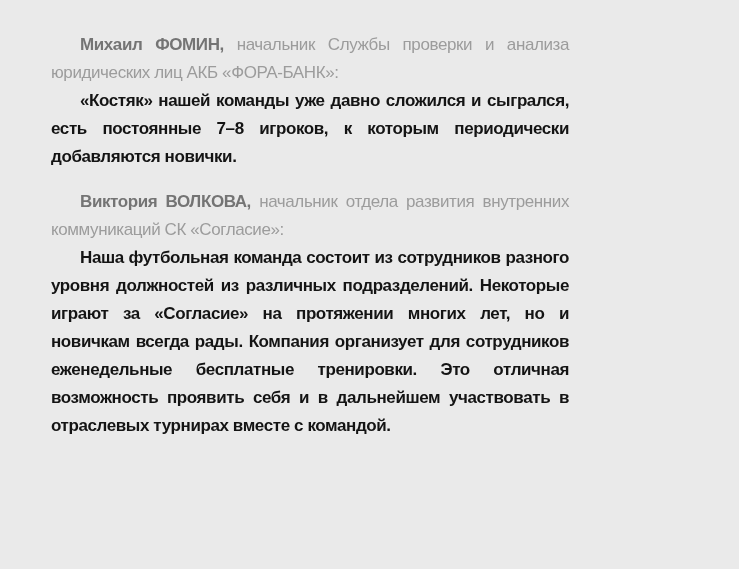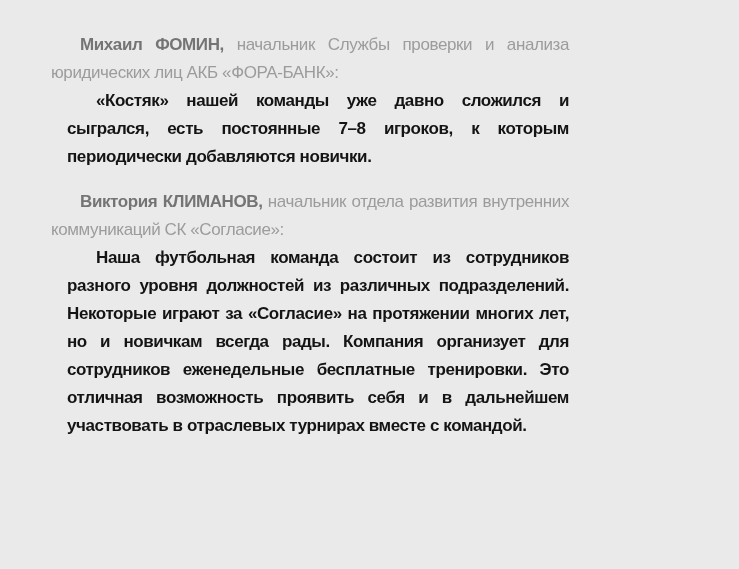--- a/index.html
+++ b/index.html
@@ -36,34 +36,33 @@
     color: var(--name);
     font-weight: 700;
   }
   .attribution .role {
     color: var(--role);
     font-weight: 400;
   }
   .quote-text {
     color: var(--body);
     font-weight: 700;
-    margin-left: 16px;
   }
 </style>
 </head>
 <body>
 
 <div class="page">
 
   <section class="quote-block">
     <p class="attribution"><span class="speaker">Михаил ФОМИН,</span> <span class="role">начальник Службы проверки и анализа юридических лиц АКБ «ФОРА-БАНК»:</span></p>
     <p class="quote-text">«Костяк» нашей команды уже давно сложился и сыгрался, есть постоянные 7–8 игроков, к которым периодически добавляются новички.</p>
   </section>
 
   <section class="quote-block">
   </section>
 
   <section class="quote-block">
-    <p class="attribution"><span class="speaker">Виктория КЛИМАНОВ,</span> <span class="role">начальник отдела развития внутренних коммуникаций СК «Согласие»:</span></p>
+    <p class="attribution"><span class="speaker">Виктория ВОЛКОВА,</span> <span class="role">начальник отдела развития внутренних коммуникаций СК «Согласие»:</span></p>
     <p class="quote-text">Наша футбольная команда состоит из сотрудников разного уровня должностей из различных подразделений. Некоторые играют за «Согласие» на протяжении многих лет, но и новичкам всегда рады. Компания организует для сотрудников еженедельные бесплатные тренировки. Это отличная возможность проявить себя и в дальнейшем участвовать в отраслевых турнирах вместе с командой.</p>
   </section>
 
 </div>
 
 </body></html>

